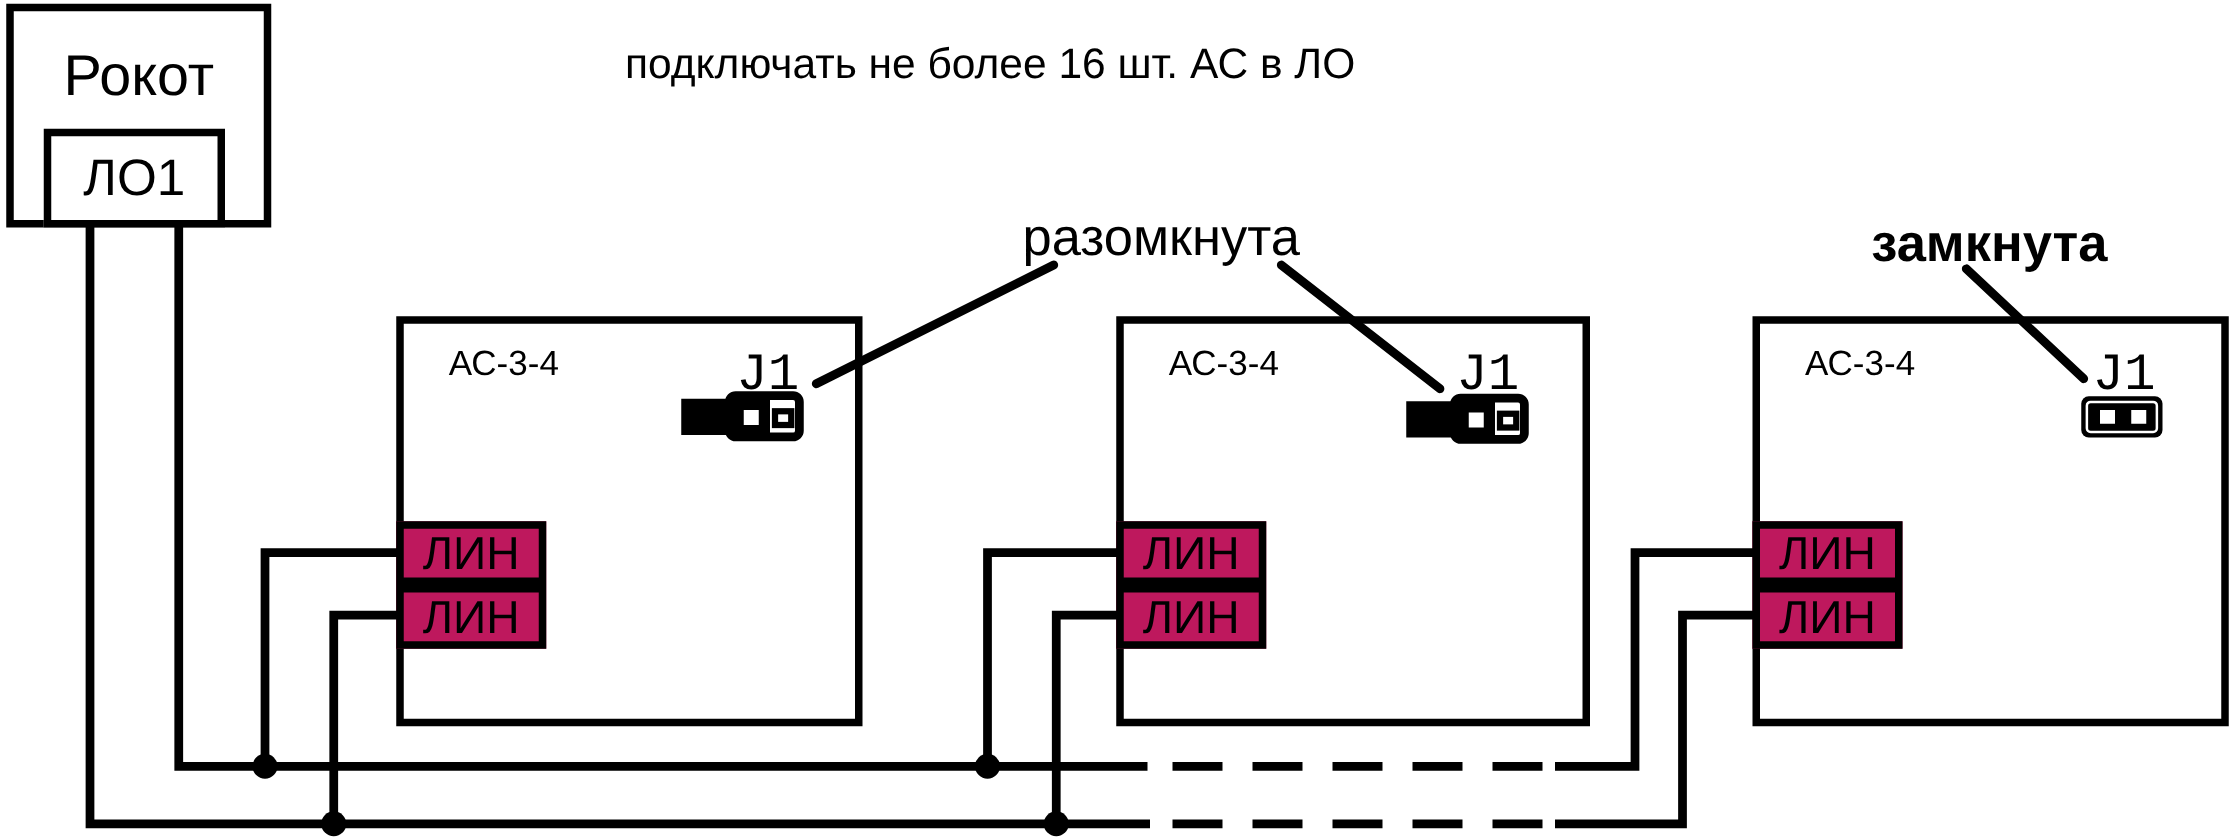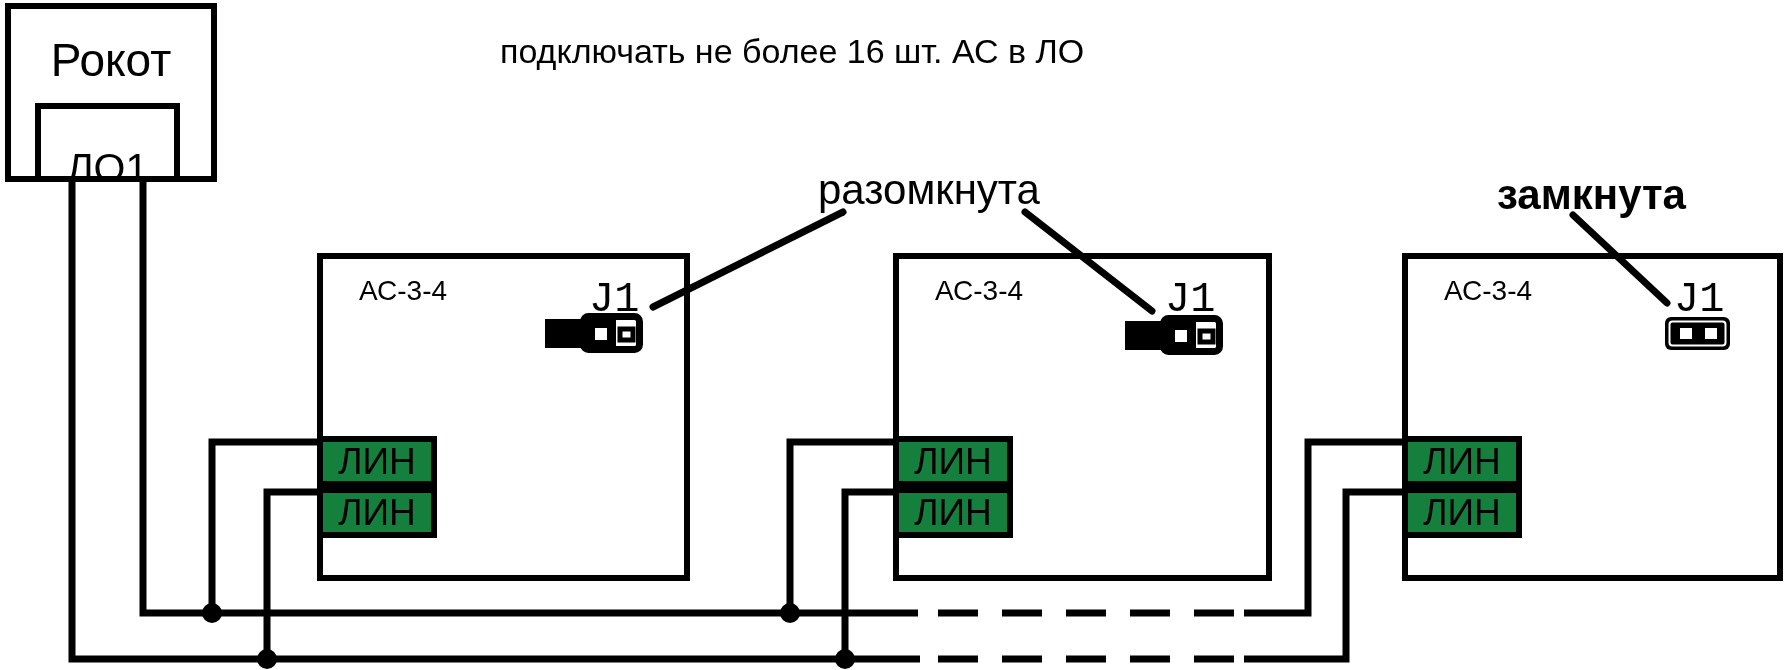--- a/index.html
+++ b/index.html
@@ -9,27 +9,27 @@
     background:#ffffff;
     font-family:"Liberation Sans",sans-serif;
     color:#000;
     overflow:hidden;
   }
   .box{position:absolute;border:6px solid #000;background:transparent;box-sizing:border-box;}
   .panel-box{left:5px;top:3px;width:212px;height:179px;padding-left:12px;}
   .panel-name{position:absolute;left:0;top:24px;width:100%;text-align:center;font-size:46px;}
   .lo-box{left:35px;top:103px;width:145px;height:79px;background:#fff;}
   .lo-label{position:absolute;left:0;top:0;width:100%;height:100%;
-    display:flex;align-items:center;justify-content:center;font-size:41px;margin-top:26px;}
+    display:flex;align-items:center;justify-content:center;font-size:41px;}
   .title{position:absolute;left:500px;top:32px;font-size:34px;white-space:nowrap;}
   .ac-box{top:253px;height:328px;}
   .ac-name{position:absolute;left:36px;top:16px;font-size:28px;text-align:center;}
   .j1-label{position:absolute;left:266px;top:17px;font-size:42px;font-family:Liberation Mono, monospace;}
   .lin-box{position:absolute;left:-6px;width:120px;height:51px;border:6px solid #000;
-    background:#15803d;box-sizing:border-box;display:flex;align-items:center;justify-content:center;margin-top:19px;}
+    background:#be185d;box-sizing:border-box;display:flex;align-items:center;justify-content:center;}
   .lin-box span{font-size:37px;}
   .lin-upper{top:158px;}
   .lin-lower{top:209px;}
   .ann{position:absolute;font-size:42px;white-space:nowrap;}
   .ann-open{left:818px;top:166px;}
   .ann-closed{left:1497px;top:171px;font-weight:bold;}
   svg.wires{position:absolute;left:0;top:0;z-index:5;pointer-events:none;}
   .layer-boxes{position:absolute;left:0;top:0;width:100%;height:100%;z-index:1;}
 </style>
 </head>

